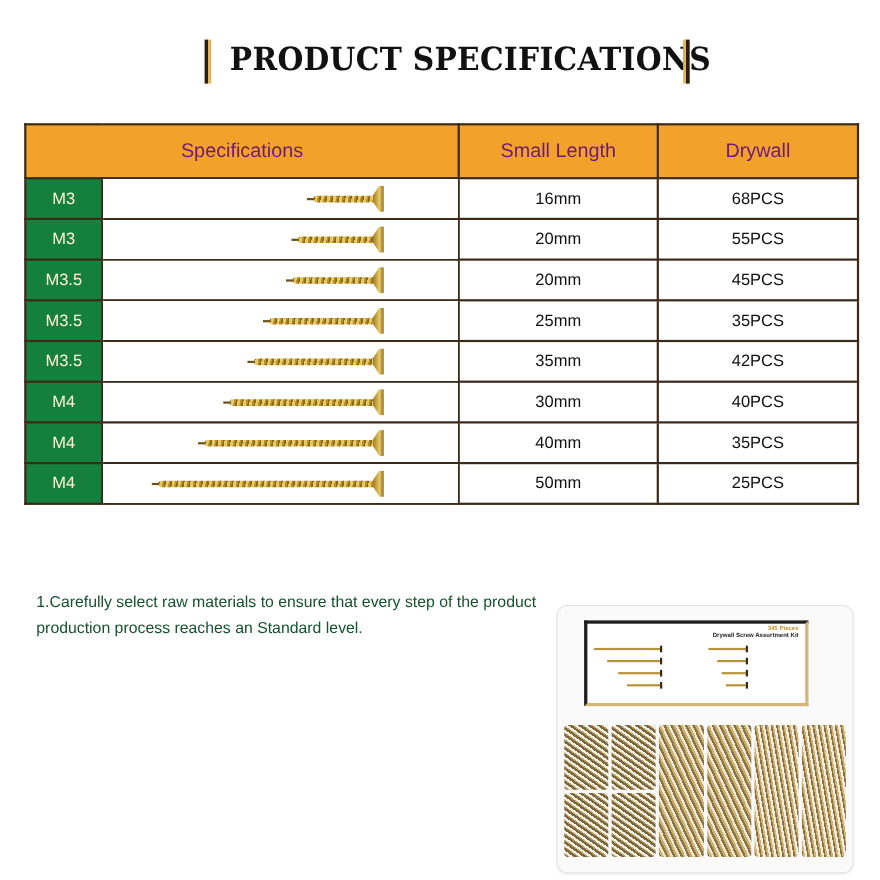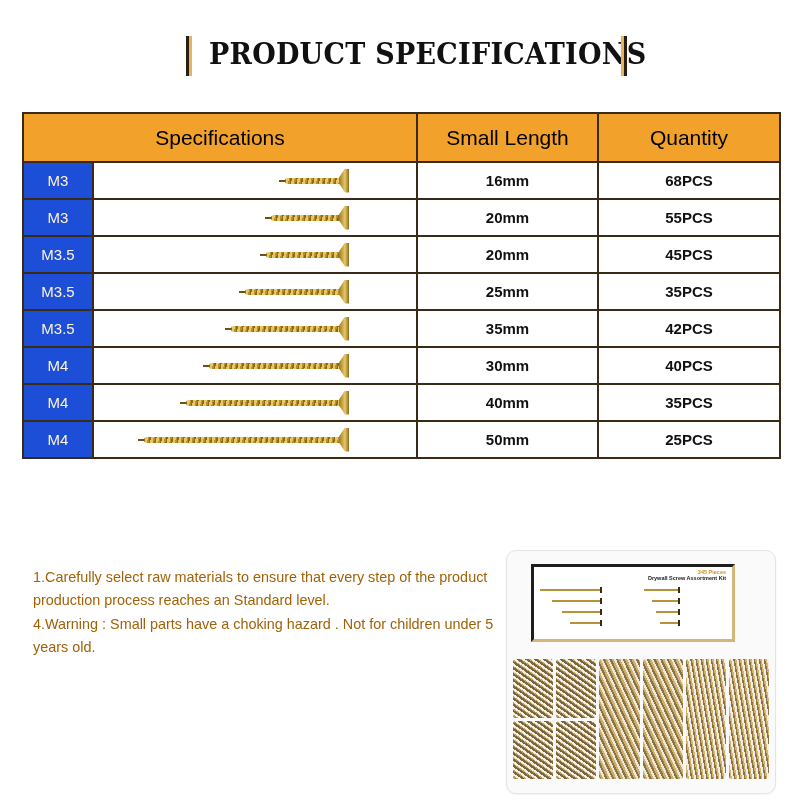--- a/index.html
+++ b/index.html
@@ -6,34 +6,34 @@
   body { width:800px; height:800px; position:relative; overflow:hidden; font-family:"Liberation Sans", sans-serif; }
 
   .title-wrap { position:absolute; left:0; top:34px; width:644px; height:44px; }
   .title-bar-l, .title-bar-r { position:absolute; top:2px; height:40px; width:6px; }
   .title-bar-l { left:186px; background:linear-gradient(90deg,#2a1e10 0 50%, #e2b660 50% 100%); }
   .title-bar-r { left:621px; background:linear-gradient(90deg,#e2b660 0 50%, #2a1e10 50% 100%); }
   .title-text { position:absolute; left:194px; width:426px; top:3px; text-align:center; font-family:"DejaVu Serif", "Liberation Serif", serif; font-weight:bold; font-size:29px; color:#111; letter-spacing:0.3px; white-space:nowrap; transform:scaleX(0.93); transform-origin:center; }
 
   table.spec { position:absolute; left:22px; top:112px; width:757px; border-collapse:collapse; table-layout:fixed; }
   table.spec th, table.spec td { border:2px solid #3a2a18; padding:0; }
-  table.spec thead th { height:47px; background:#f2a22a; color:#000000; font-weight:normal; font-size:21px; text-align:center; }
+  table.spec thead th { height:47px; background:#f2a22a; color:#701a75; font-weight:normal; font-size:18px; text-align:center; }
   table.spec tbody td { height:35px; }
-  td.size { background:#1d4ed8; color:#fff3d8; text-align:center; font-size:15px; border-right:2px solid #3a2a18; }
+  td.size { background:#15803d; color:#fff3d8; text-align:center; font-size:15px; border-right:2px solid #3a2a18; }
   td.screw-cell { background:#fff; position:relative; }
-  td.len, td.qty { background:#fff; text-align:center; color:#111; font-size:15px;font-weight:bold; }
+  td.len, td.qty { background:#fff; text-align:center; color:#111; font-size:15px; }
 
   .screw { position:absolute; top:50%; height:12px; transform:translateY(-50%); }
   .screw .shank { position:absolute; left:0; top:3px; right:9px; height:6px; border-radius:3px 0 0 3px;
      background:repeating-linear-gradient(100deg,#8a6a1c 0 1.5px,#e8c860 1.5px 4px,#b8912e 4px 5.5px); }
   .screw .tip { position:absolute; left:-6px; top:5px; width:8px; height:2px; background:#6b521a; }
   .screw .head { position:absolute; right:0; top:-6px; width:10px; height:24px;
      background:linear-gradient(90deg,#a07a22,#e6c865 60%,#8d6a1e); clip-path:polygon(0 38%, 60% 0, 100% 0, 100% 100%, 60% 100%, 0 62%); }
 
-  .notes { position:absolute; left:33px; top:566px; width:470px; color:#a16207; font-size:14.4px; line-height:23.4px; }
+  .notes { position:absolute; left:33px; top:537px; width:470px; color:#14532d; font-size:14.4px; line-height:23.4px; }
   .notes p { margin:0; }
 
   .kit { position:absolute; left:506px; top:550px; width:270px; height:242px; }
   .kit-box { position:absolute; left:0; top:0; width:268px; height:100%; border:1px solid #e4e4e4; border-radius:10px; background:#fafafa; box-shadow:0 1px 2px rgba(0,0,0,0.06); }
   .kit-label { position:absolute; left:24px; top:13px; width:198px; height:72px; background:#fff; border:3px solid #d5b67a; border-left-color:#1e1e1e; border-top-color:#1e1e1e; }
   .kit-label-title { position:absolute; right:6px; top:2px; font-size:5.5px; font-weight:bold; color:#222; text-align:right; line-height:6px; }
   .kit-label-title .pcs { color:#c9922e; }
   .kit-mini { position:absolute; height:2px; background:#b8923a; }
   .kit-mini::after { content:""; position:absolute; right:-2px; top:-2px; width:2px; height:6px; background:#3a2c12; }
   .kit-tray { position:absolute; left:6px; top:108px; width:256px; height:120px; display:grid; grid-template-columns: repeat(6, 1fr); gap:3px; }
@@ -56,21 +56,21 @@
   <colgroup>
     <col style="width:70px">
     <col style="width:324px">
     <col style="width:181px">
     <col style="width:182px">
   </colgroup>
   <thead>
     <tr>
       <th colspan="2">Specifications</th>
       <th>Small Length</th>
-      <th>Quantity</th>
+      <th>Drywall</th>
     </tr>
   </thead>
   <tbody>
     <tr>
       <td class="size">M3</td>
       <td class="screw-cell">
         <div class="screw" style="left:191px;width:64px">
             <span class="tip"></span>
             <span class="shank"></span>
             <span class="head"></span>
@@ -161,21 +161,20 @@
           </div>
       </td>
       <td class="len">50mm</td>
       <td class="qty">25PCS</td>
     </tr>
   </tbody>
 </table>
 
 <div class="notes">
   <p>1.Carefully select raw materials to ensure that every step of the product production process reaches an Standard level.</p>
-  <p>4.Warning : Small parts have a choking hazard . Not for children under 5 years old.</p>
 </div>
 
 <div class="kit">
   <div class="kit-box">
     <div class="kit-label">
       <div class="kit-label-title">
         <div class="pcs">345 Pieces</div>
         <div>Drywall Screw Assortment Kit</div>
       </div>
       <div class="kit-mini" style="left:6px;top:22px;width:60px"></div>

